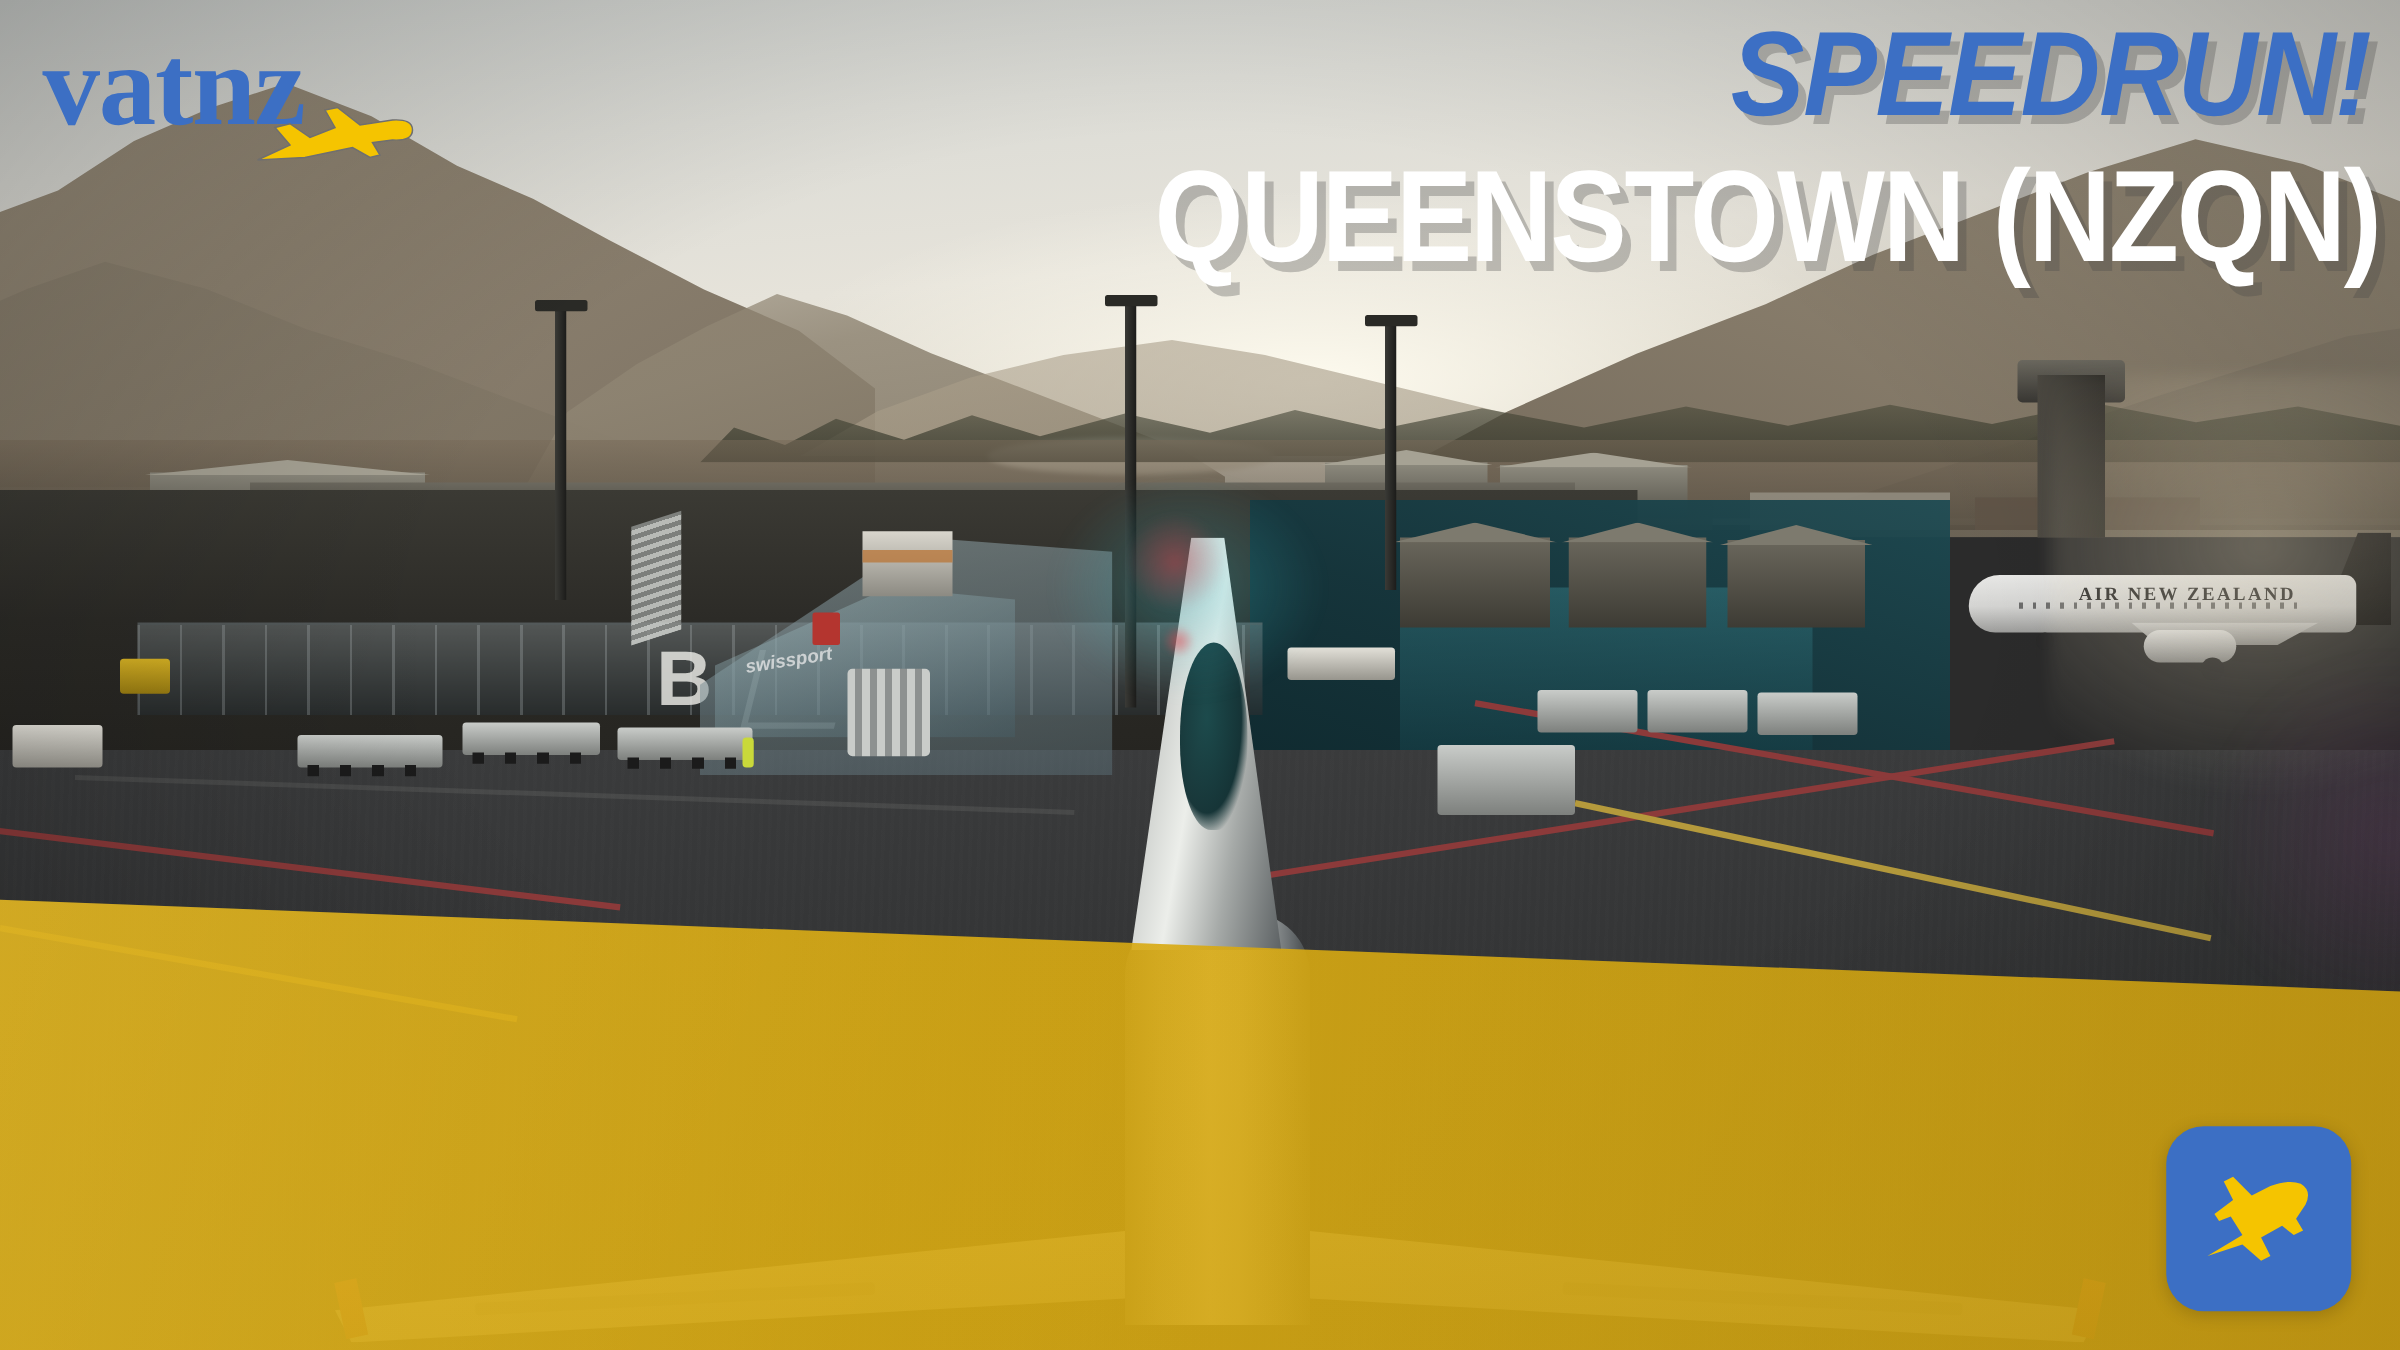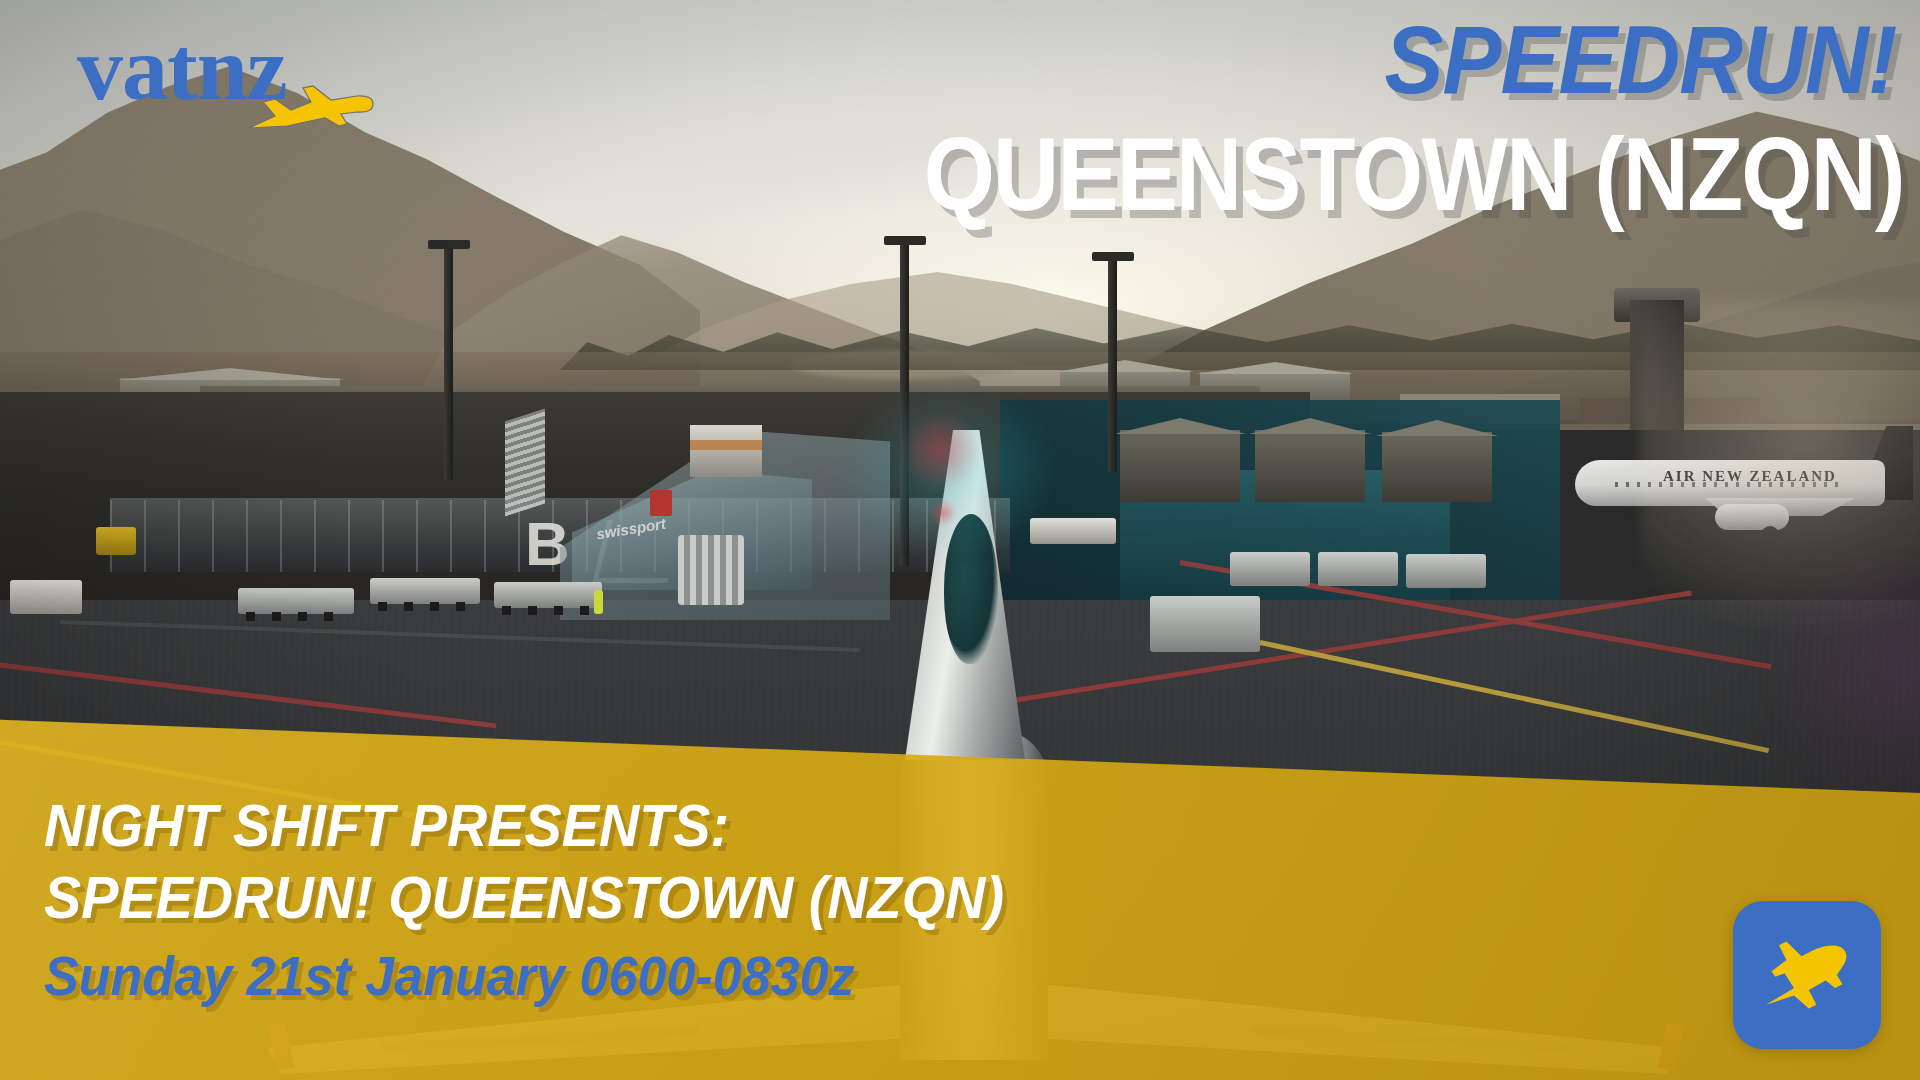--- a/index.html
+++ b/index.html
@@ -161,21 +161,21 @@
   .flare.red2{left:930px;top:500px;width:26px;height:26px;
     background:radial-gradient(circle,rgba(230,70,80,.55),rgba(220,60,70,0) 70%);filter:blur(2px);}
   .flare.violet{left:1760px;top:520px;width:300px;height:300px;
     background:radial-gradient(circle,rgba(150,60,140,.18),rgba(140,60,140,0) 70%);filter:blur(8px);}
   .sunglow{position:absolute;left:1640px;top:300px;width:420px;height:340px;
     background:radial-gradient(ellipse at 40% 40%,rgba(255,240,205,.35),rgba(255,235,200,0) 70%);filter:blur(6px);}
   .vignette{position:absolute;inset:0;
     background:radial-gradient(ellipse at 50% 45%,rgba(0,0,0,0) 45%,rgba(0,0,0,.28) 100%);}
 
   
-  .logo{position:absolute;left:34px;top:22px;width:300px;height:110px;margin-left:43px;}
+  .logo{position:absolute;left:34px;top:22px;width:300px;height:110px;}
   .logo-word{position:absolute;left:0;top:0;font-family:"Liberation Serif","DejaVu Serif",serif;
     font-size:92px;font-weight:700;color:#3c6fc4;line-height:1;letter-spacing:-1px;}
   .logo-plane{position:absolute;left:168px;top:58px;width:130px;height:58px;}
 
   .speedrun{position:absolute;right:24px;top:12px;
     font-family:"Liberation Sans",sans-serif;font-weight:700;font-style:italic;
     font-size:96px;line-height:1;letter-spacing:-1px;color:#3c6fc4;
     transform:scaleX(.92);transform-origin:right center;
     text-shadow:7px 7px 0 rgba(60,60,60,.28);}
 
@@ -346,25 +346,20 @@
       <path d="M4 48 L30 36 L18 22 L30 19 L46 30 L66 22 L58 8 L68 6 L86 20 L112 16 Q128 15 128 24 Q128 33 112 32 L96 34 L102 44 L94 46 L80 38 L42 46 Z" fill="#f5c400" stroke="#6f6f6f" stroke-width="1.2"></path>
     </svg>
   </div>
 
   <div class="speedrun">SPEEDRUN!</div>
   <div class="qtitle">QUEENSTOWN (NZQN)</div>
 
   <div class="banner"></div>
   <div class="banner-sheen"></div>
 
-  <div class="banner-text">
-    <div class="bt-line bt1">NIGHT SHIFT PRESENTS:</div>
-    <div class="bt-line bt2">SPEEDRUN! QUEENSTOWN (NZQN)</div>
-    <div class="bt-line bt3">Sunday 21st January 0600-0830z</div>
-  </div>
 
   <div class="appicon">
     <svg viewBox="0 0 120 120">
       <path d="M16 92 L46 74 L36 58 L26 62 L22 56 L38 44 L30 28 L38 24 L54 40 L70 32 Q86 26 96 30 Q106 36 100 48 L92 60 L98 70 L90 74 L80 66 L62 76 L70 92 L62 96 L46 82 Z" fill="#f5c400"></path>
     </svg>
   </div>
 
 </div>
 
 </body></html>

